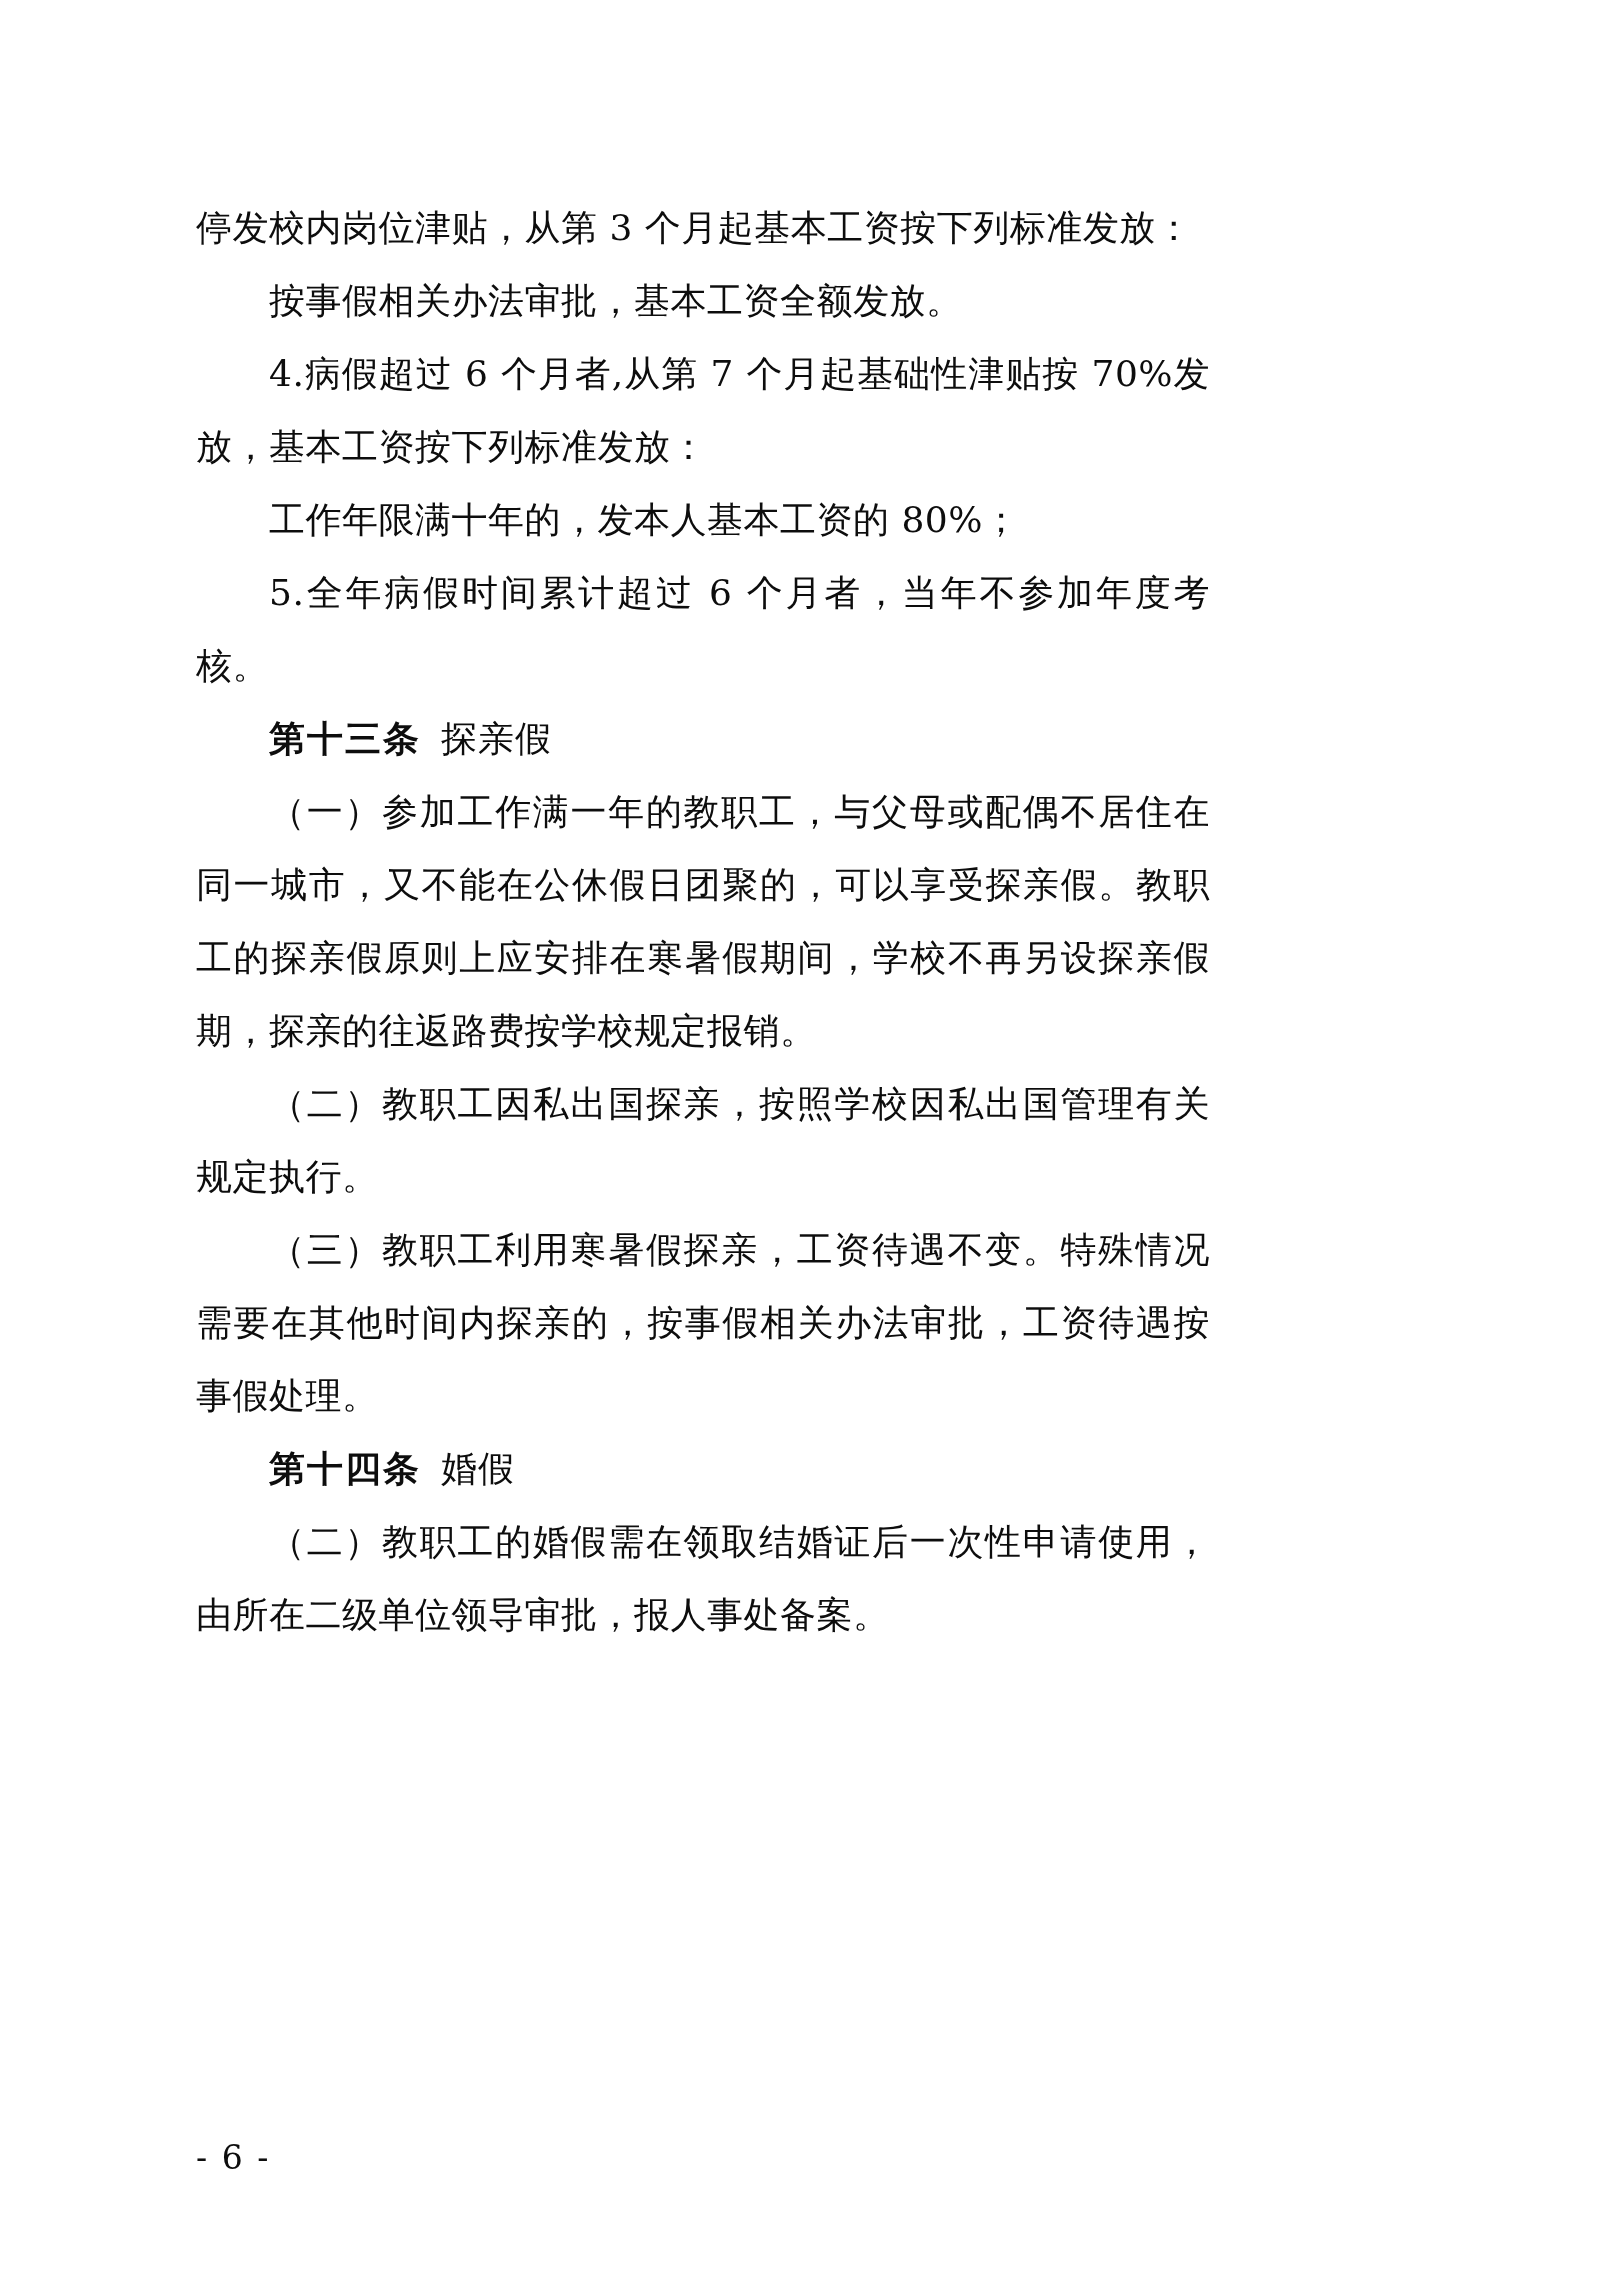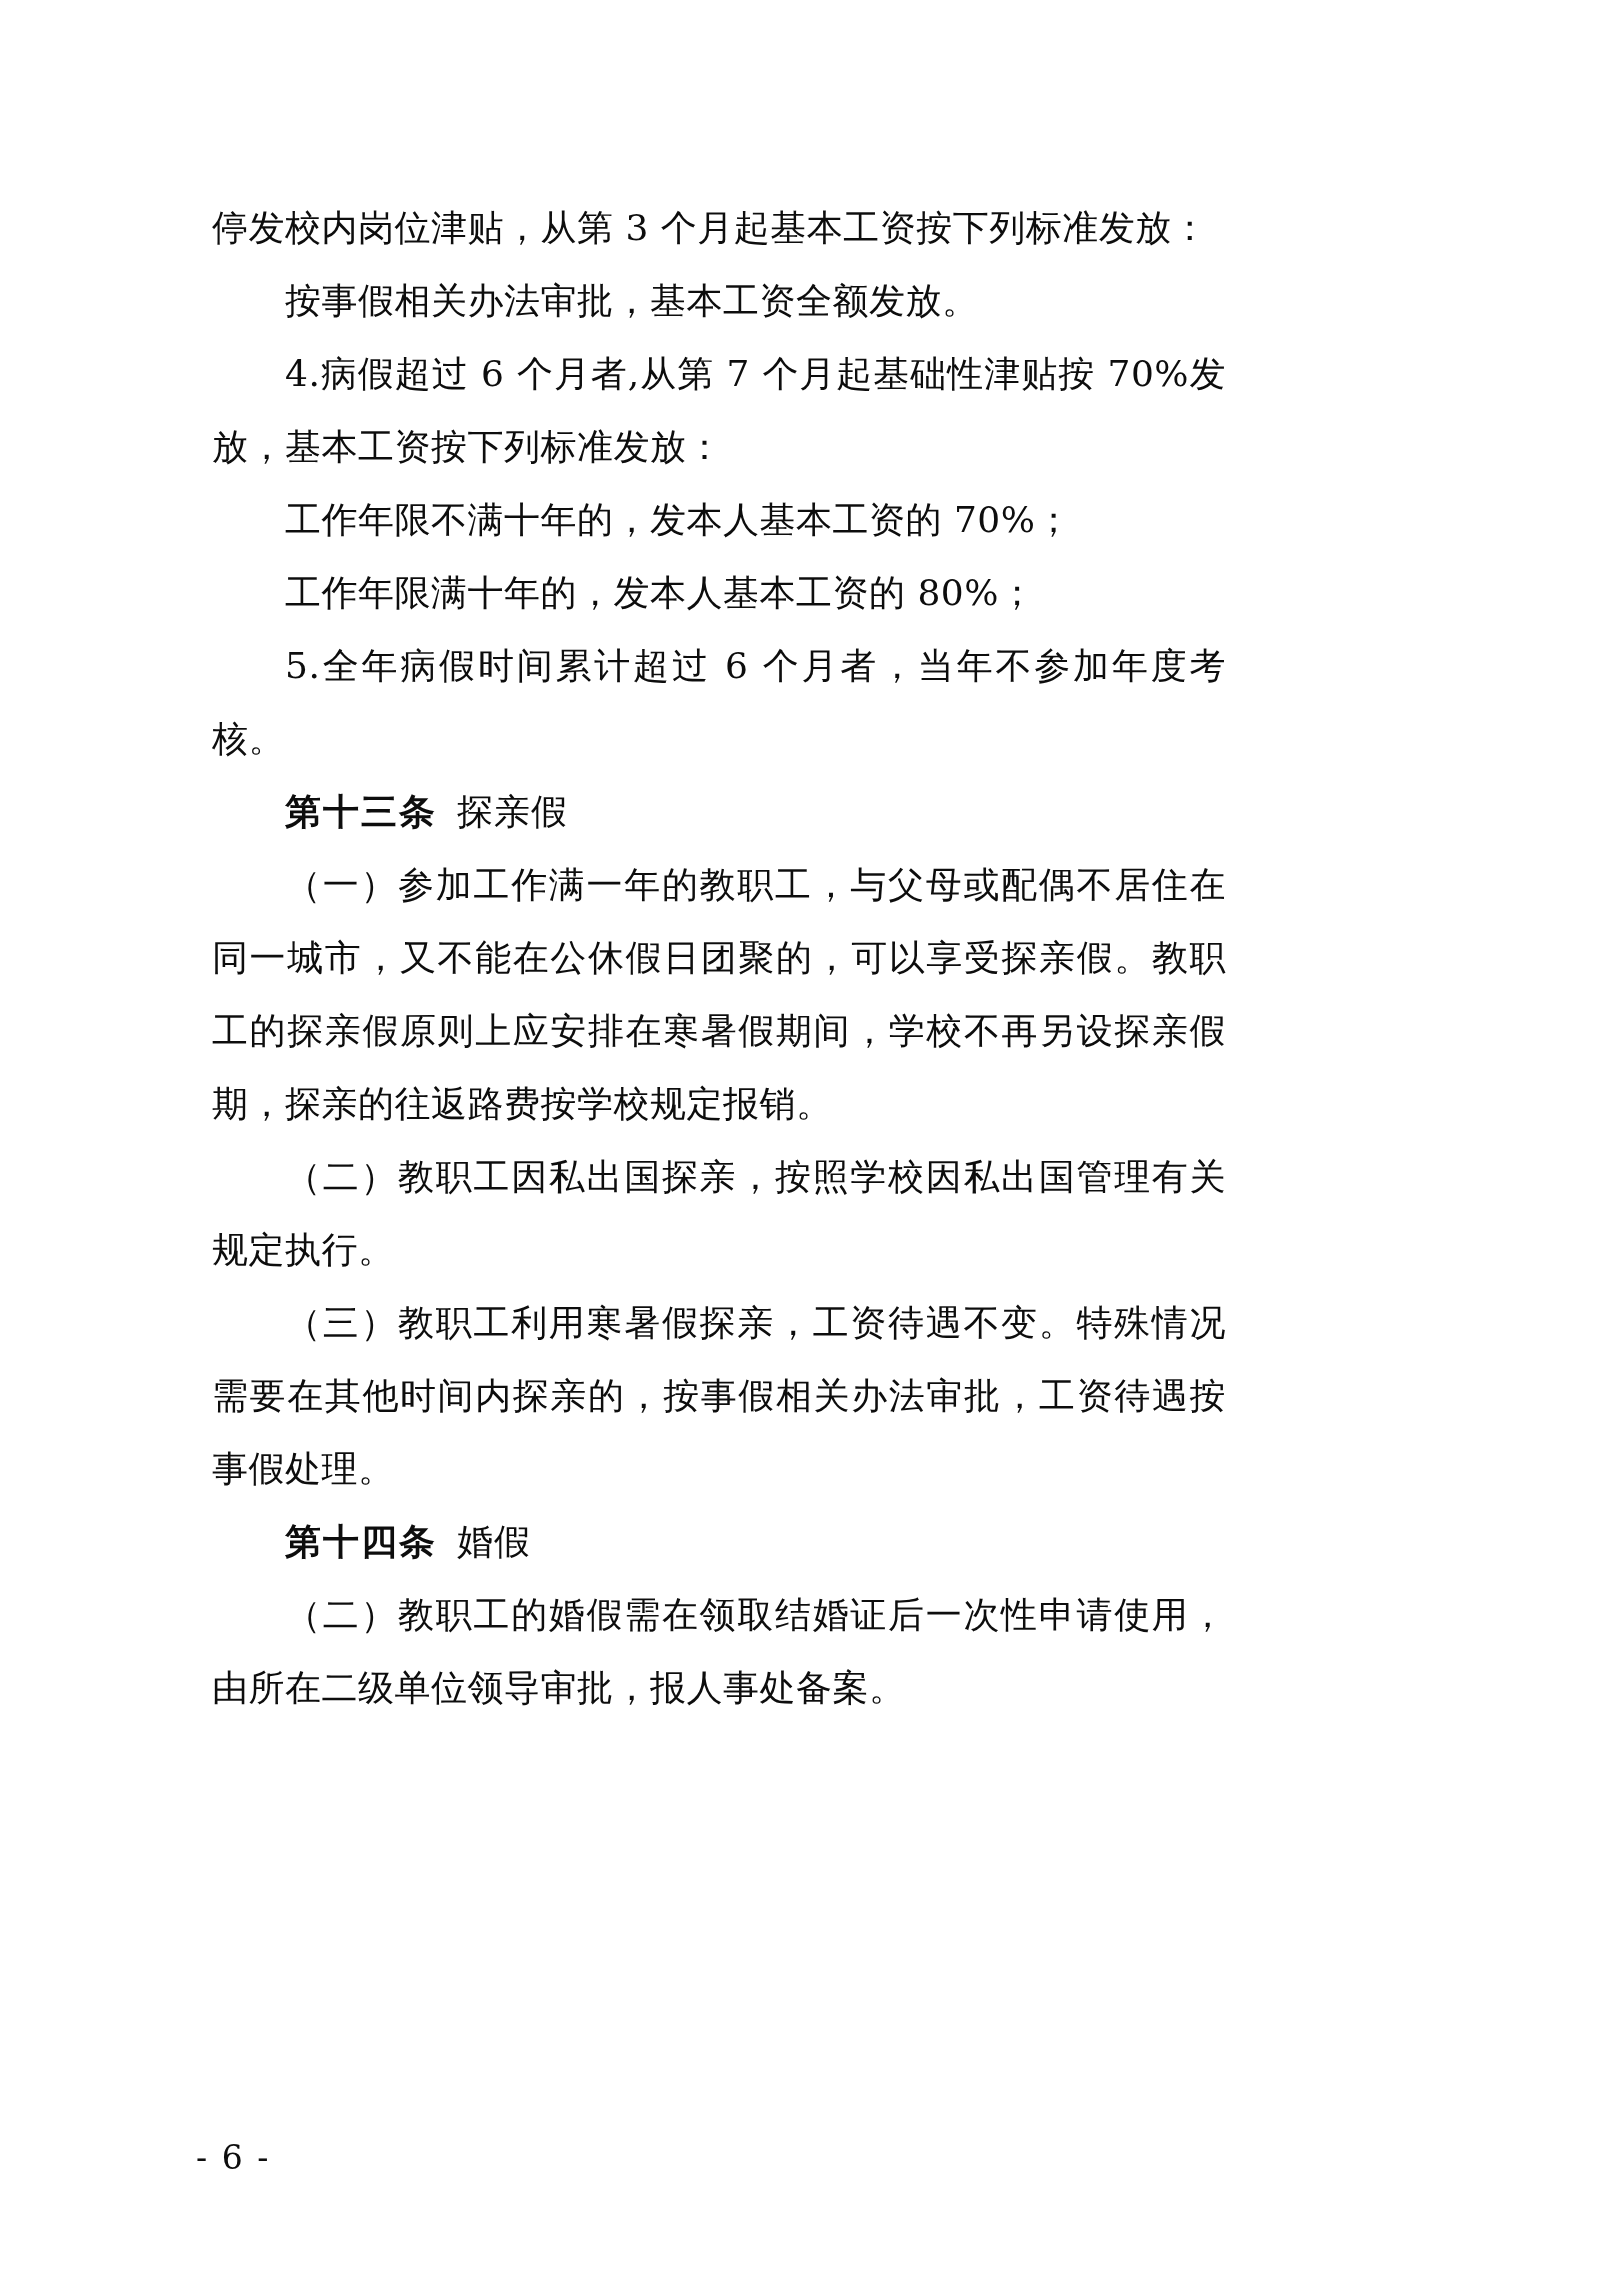--- a/index.html
+++ b/index.html
@@ -11,21 +11,21 @@
     width: 1621px;
     height: 2293px;
     font-family: "DejaVu Serif", "Liberation Serif", serif;
     color: #0d0d0d;
     position: relative;
     overflow: hidden;
   }
   .page {
     position: absolute;
     top: 0;
-    left: 16px;
+    left: 0;
     width: 1406px;
     height: 2293px;
     box-sizing: border-box;
     padding: 191px 196px 0 196px;
   }
   .doc-body {
     font-size: 36px;
     line-height: 73px;
     letter-spacing: 0.5px;
     text-align: justify;
@@ -63,21 +63,20 @@
 </style>
 </head>
 <body>
 
 <div class="page">
   <div class="doc-body">
 
     <p class="para noindent">停发校内岗位津贴，从第 3 个月起基本工资按下列标准发放：</p>
     <p class="para">按事假相关办法审批，基本工资全额发放。</p>
     <p class="para">4.病假超过 6 个月者,从第 7 个月起基础性津贴按 70%发放，基本工资按下列标准发放：</p>
-    <p class="para">工作年限不满十年的，发本人基本工资的 70%；</p>
     <p class="para">工作年限满十年的，发本人基本工资的 80%；</p>
     <p class="para">5.全年病假时间累计超过 6 个月者，当年不参加年度考核。</p>
 
     <p class="heading">
       <span class="htitle">第十三条</span><span class="hname">探亲假</span>
     </p>
 
     <p class="para">（一）参加工作满一年的教职工，与父母或配偶不居住在同一城市，又不能在公休假日团聚的，可以享受探亲假。教职工的探亲假原则上应安排在寒暑假期间，学校不再另设探亲假期，探亲的往返路费按学校规定报销。</p>
     <p class="para">（二）教职工因私出国探亲，按照学校因私出国管理有关规定执行。</p>
     <p class="para">（三）教职工利用寒暑假探亲，工资待遇不变。特殊情况需要在其他时间内探亲的，按事假相关办法审批，工资待遇按事假处理。</p>

